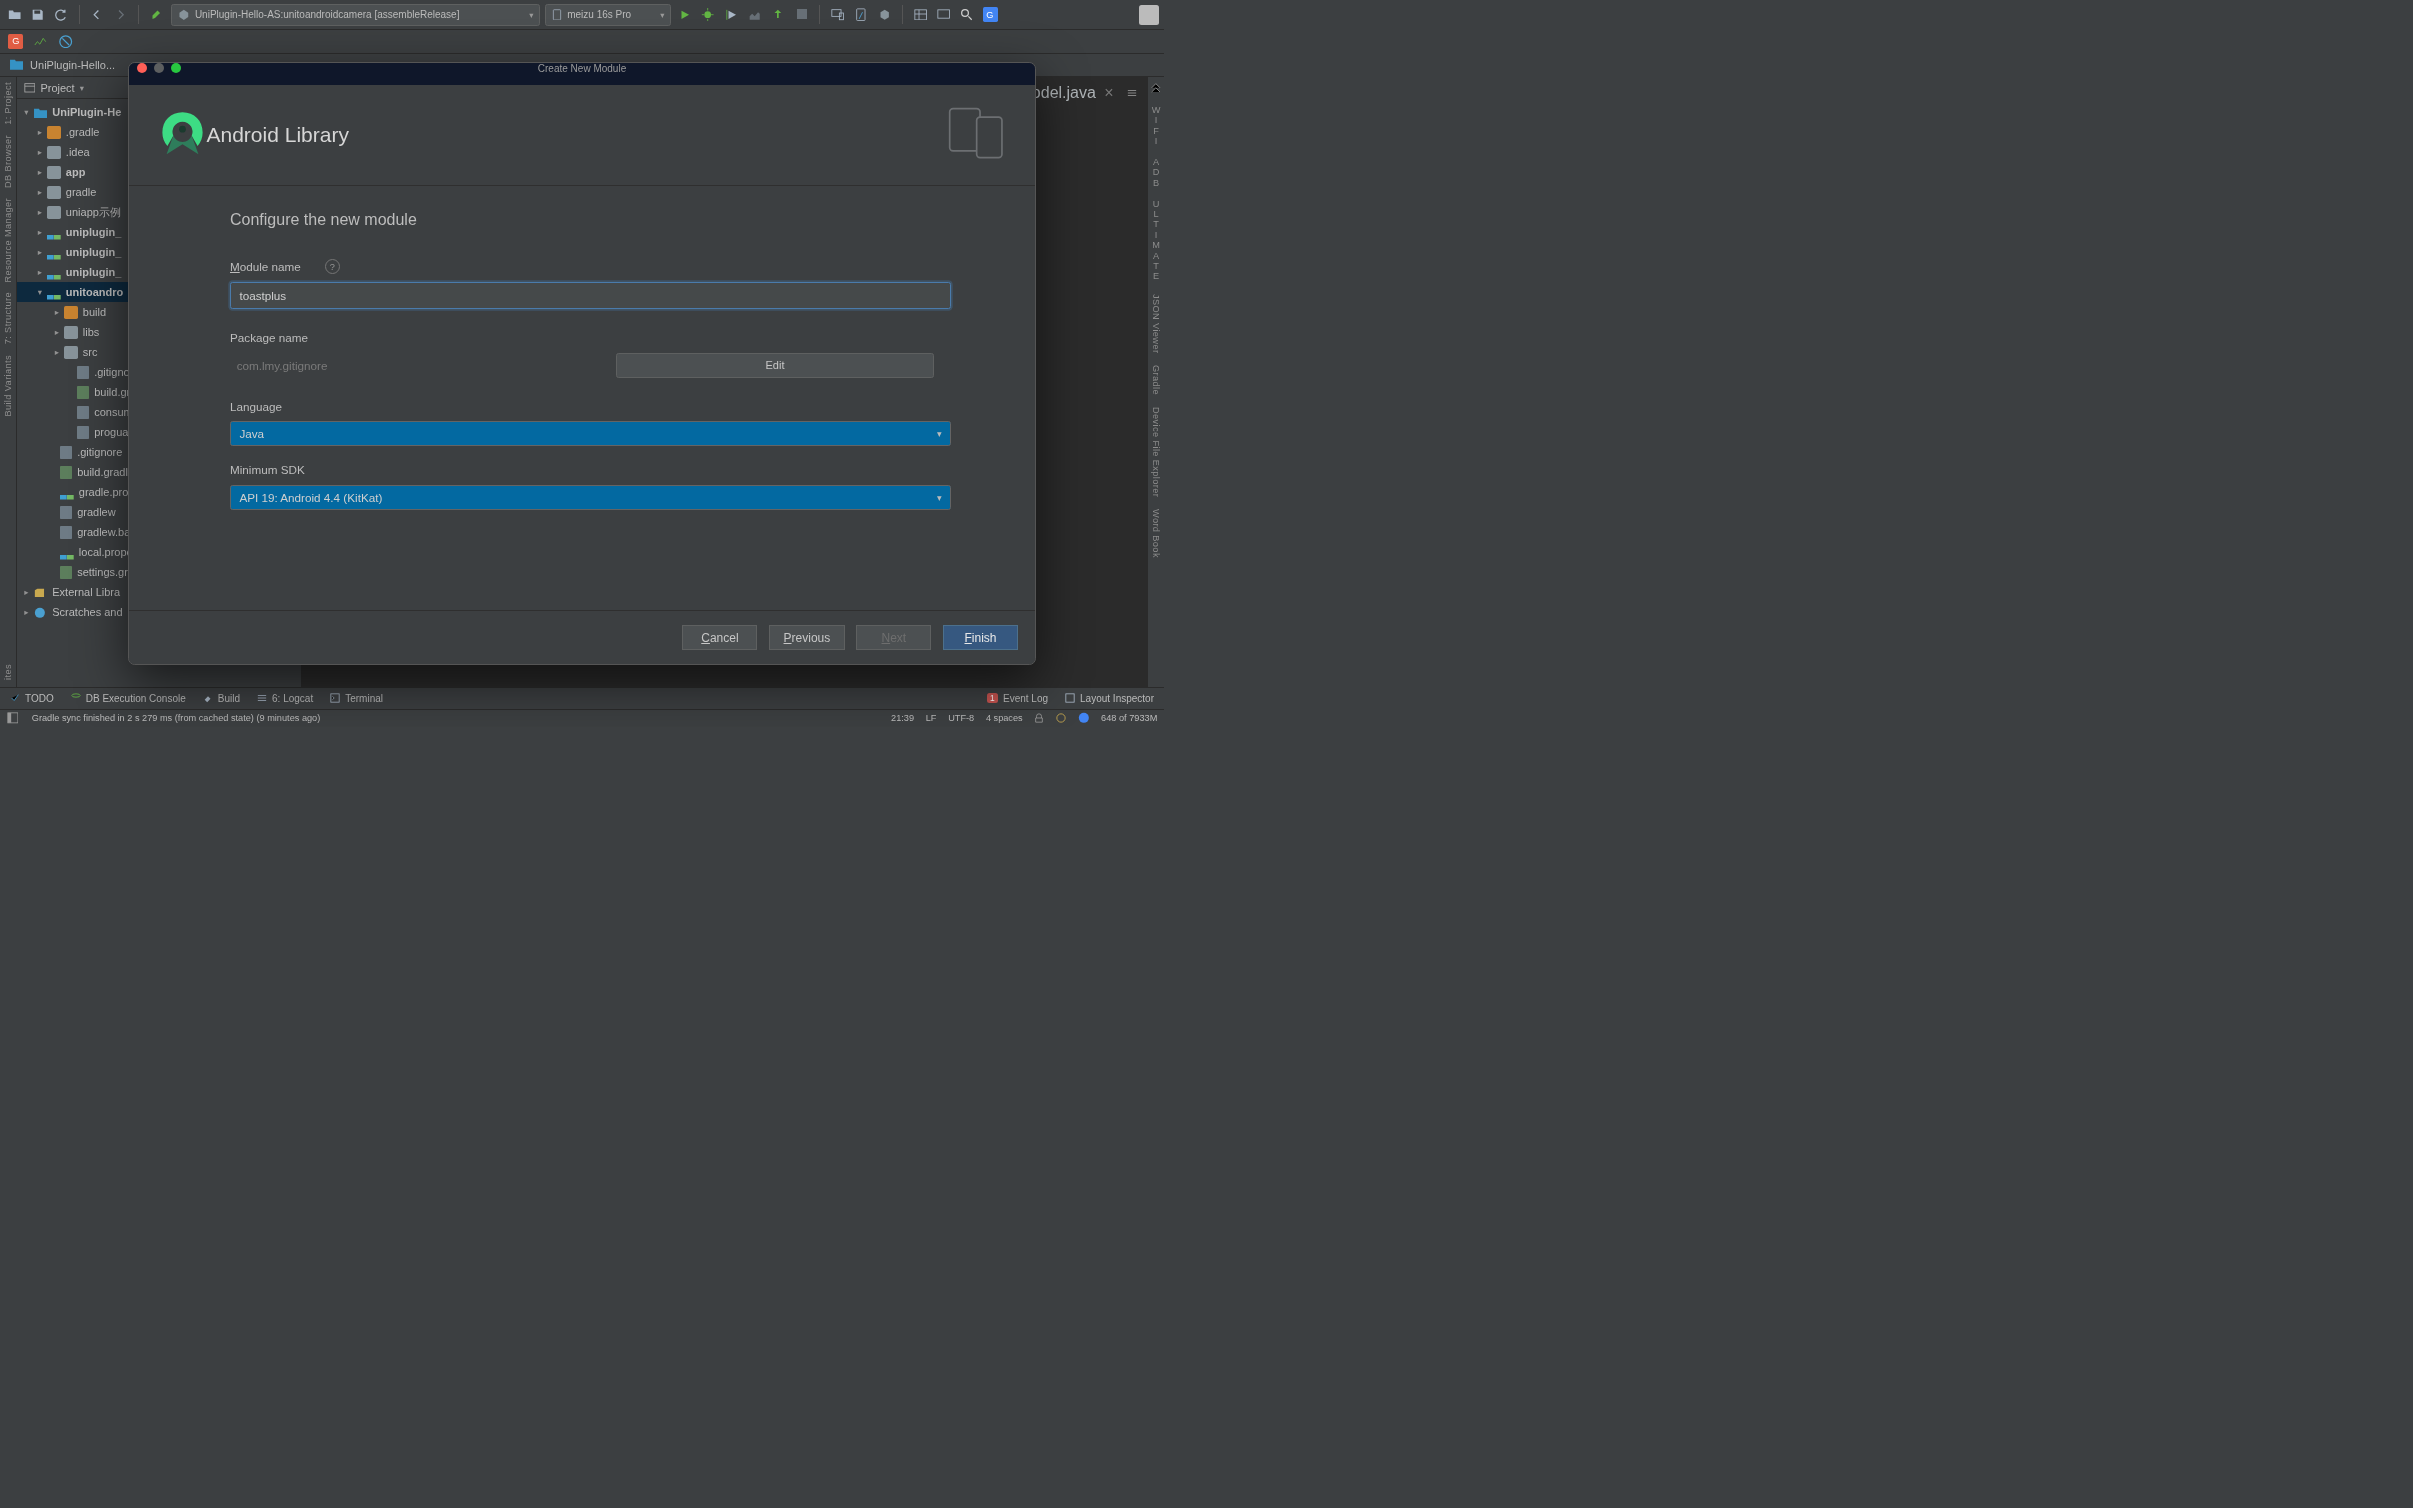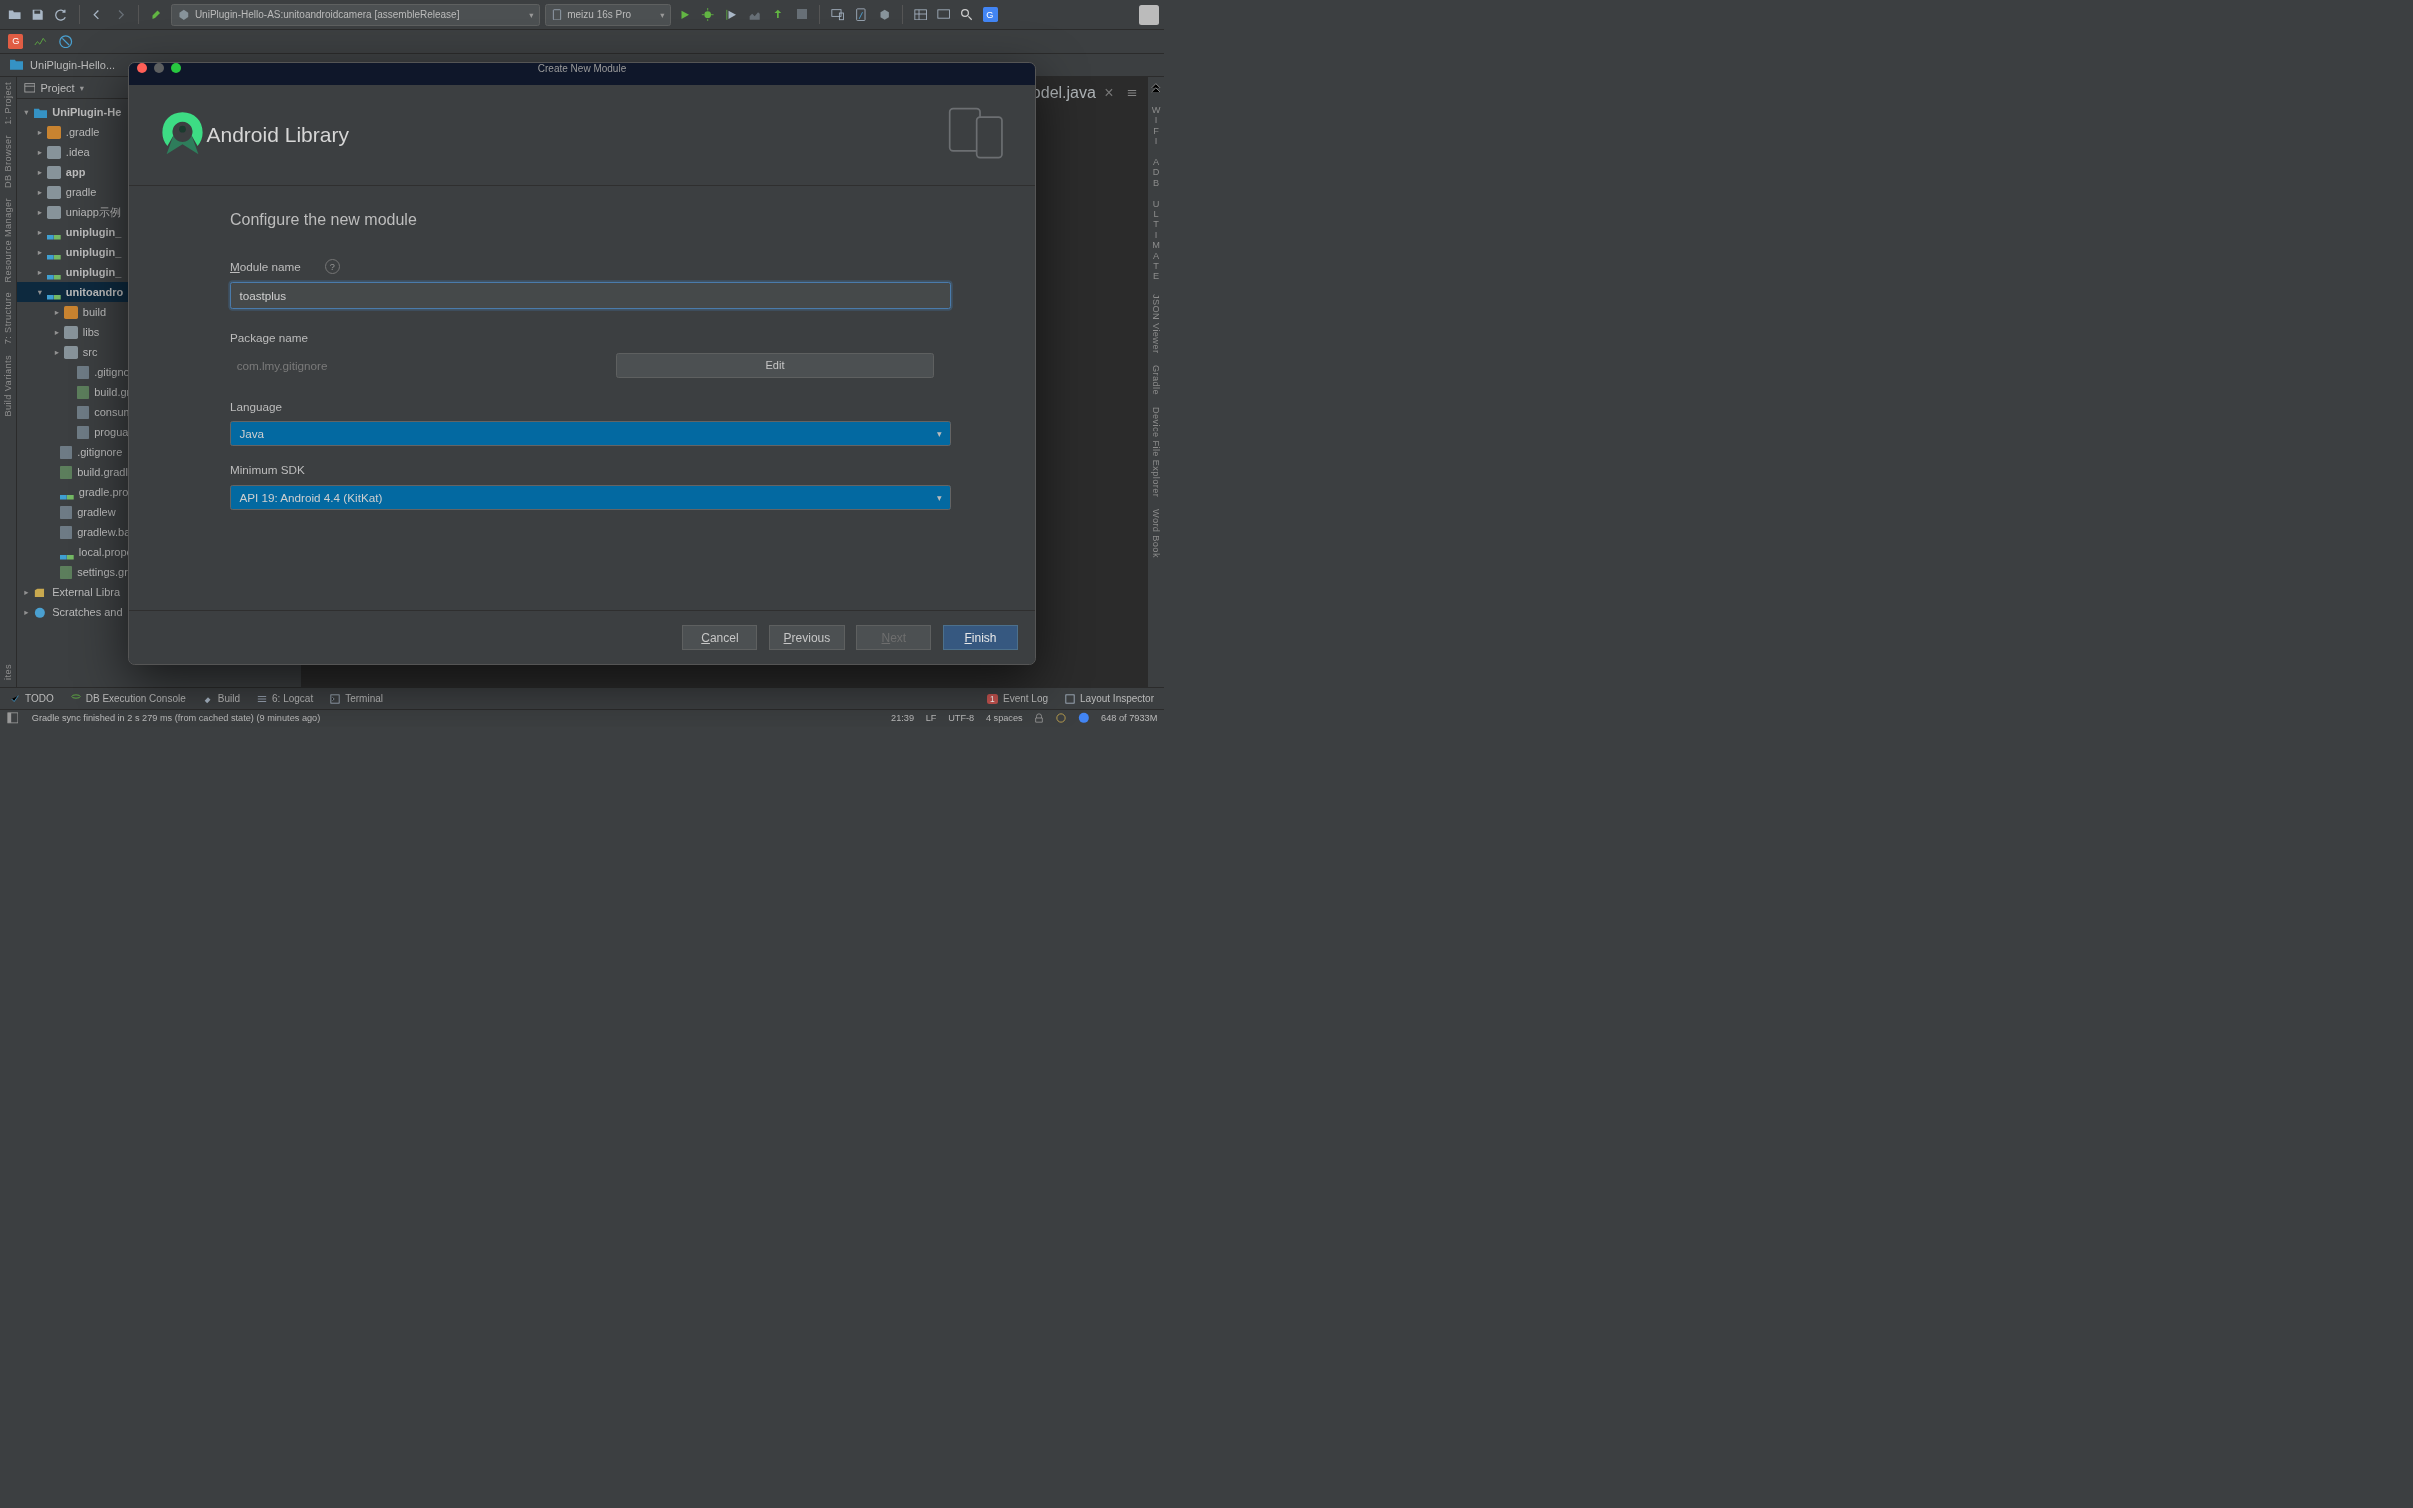--- a/index.html
+++ b/index.html
@@ -103,21 +103,21 @@
        transform:translateY(2.5px);}
     .file-ico{width:11.7px;height:13.4px;display:inline-block;margin-right:3.4px;background:#6e7b85;border-radius:0.8px;}
 
     .editor-area{flex:1; background:#2b2b2b;}
 
     
     .bottom-strip{
       height:22px; background:#3c3f41; border-top:0.8px solid #2b2b2b;
       display:flex; align-items:center; padding:0 10px; gap:17px; font-size:10px;
     }
-    .bottom-strip .item{display:flex;align-items:flex-end;gap:5px;color:#bbbbbb;cursor:pointer;}
+    .bottom-strip .item{display:flex;align-items:flex-start;gap:5px;color:#bbbbbb;cursor:pointer;}
     .bottom-strip .right{margin-left:auto;display:flex;gap:17px;}
     .badge{background:#c75450;color:#fff;border-radius:2.5px;padding:0 3.4px;font-size:8.4px;}
 
     
     .status-bar{
       height:18.4px; background:#3c3f41; border-top:0.8px solid #2b2b2b;
       display:flex; align-items:center; padding:0 6.7px; font-size:9.2px; gap:13.4px;
     }
     .status-bar .right{margin-left:auto;display:flex;align-items:center;gap:11.7px;}
 

